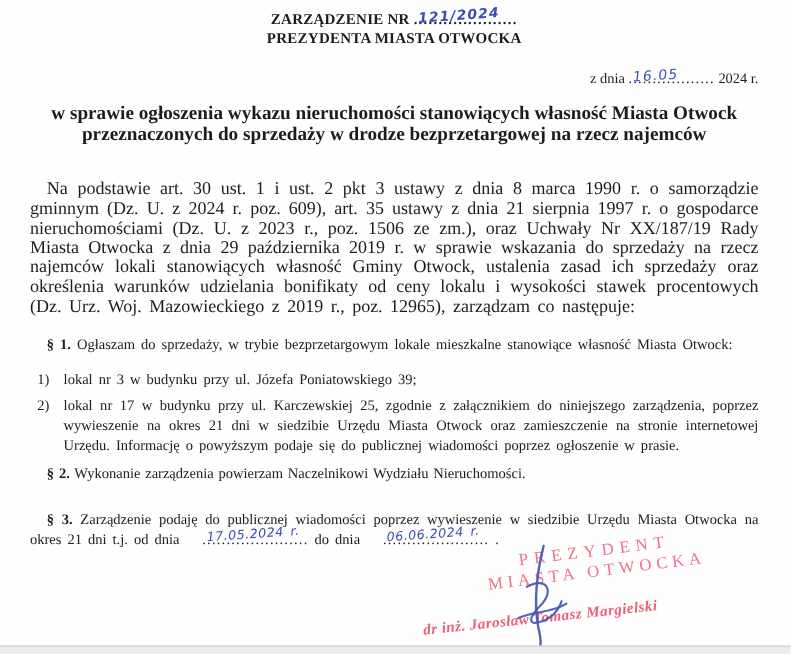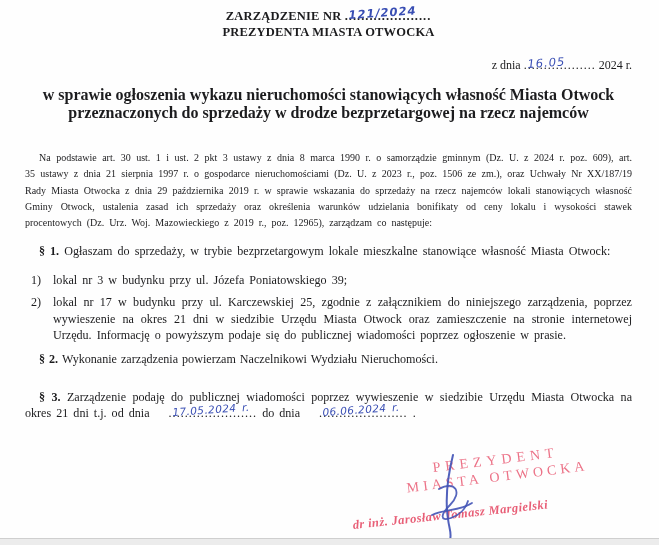--- a/index.html
+++ b/index.html
@@ -32,21 +32,21 @@
     position:absolute;left:4px;bottom:1px;
     color:#3a4fb4;
     font-family:"DejaVu Sans", sans-serif;
     font-style:italic;font-size:11.5px;letter-spacing:1px;
     transform:rotate(-4deg);transform-origin:left bottom;
     white-space:nowrap;pointer-events:none;
   }
   .fill .hw.small{font-size:10.5px;letter-spacing:.4px;bottom:0;}
   
   .preamble{
-    margin-top:29px;font-size:10px;line-height:16.3px;
+    margin-top:29px;font-size:15px;line-height:16.3px;
     text-align:justify;text-indent:14px;word-spacing:2.5px;
   }
   .section{font-size:12.1px;line-height:16.4px;text-align:justify;text-indent:14px;word-spacing:2px;}
   .sec1{margin-top:12px;}
   .sec2{margin-top:7px;word-spacing:1px;}
   .sec3{margin-top:22px;}
   .sec4{margin-top:9px;word-spacing:1px;}
   .sec-label{font-weight:bold;}
   .num-list{margin:6px 0 0 0;padding:0 0 0 28px;list-style:none;}
   .num-list li{

